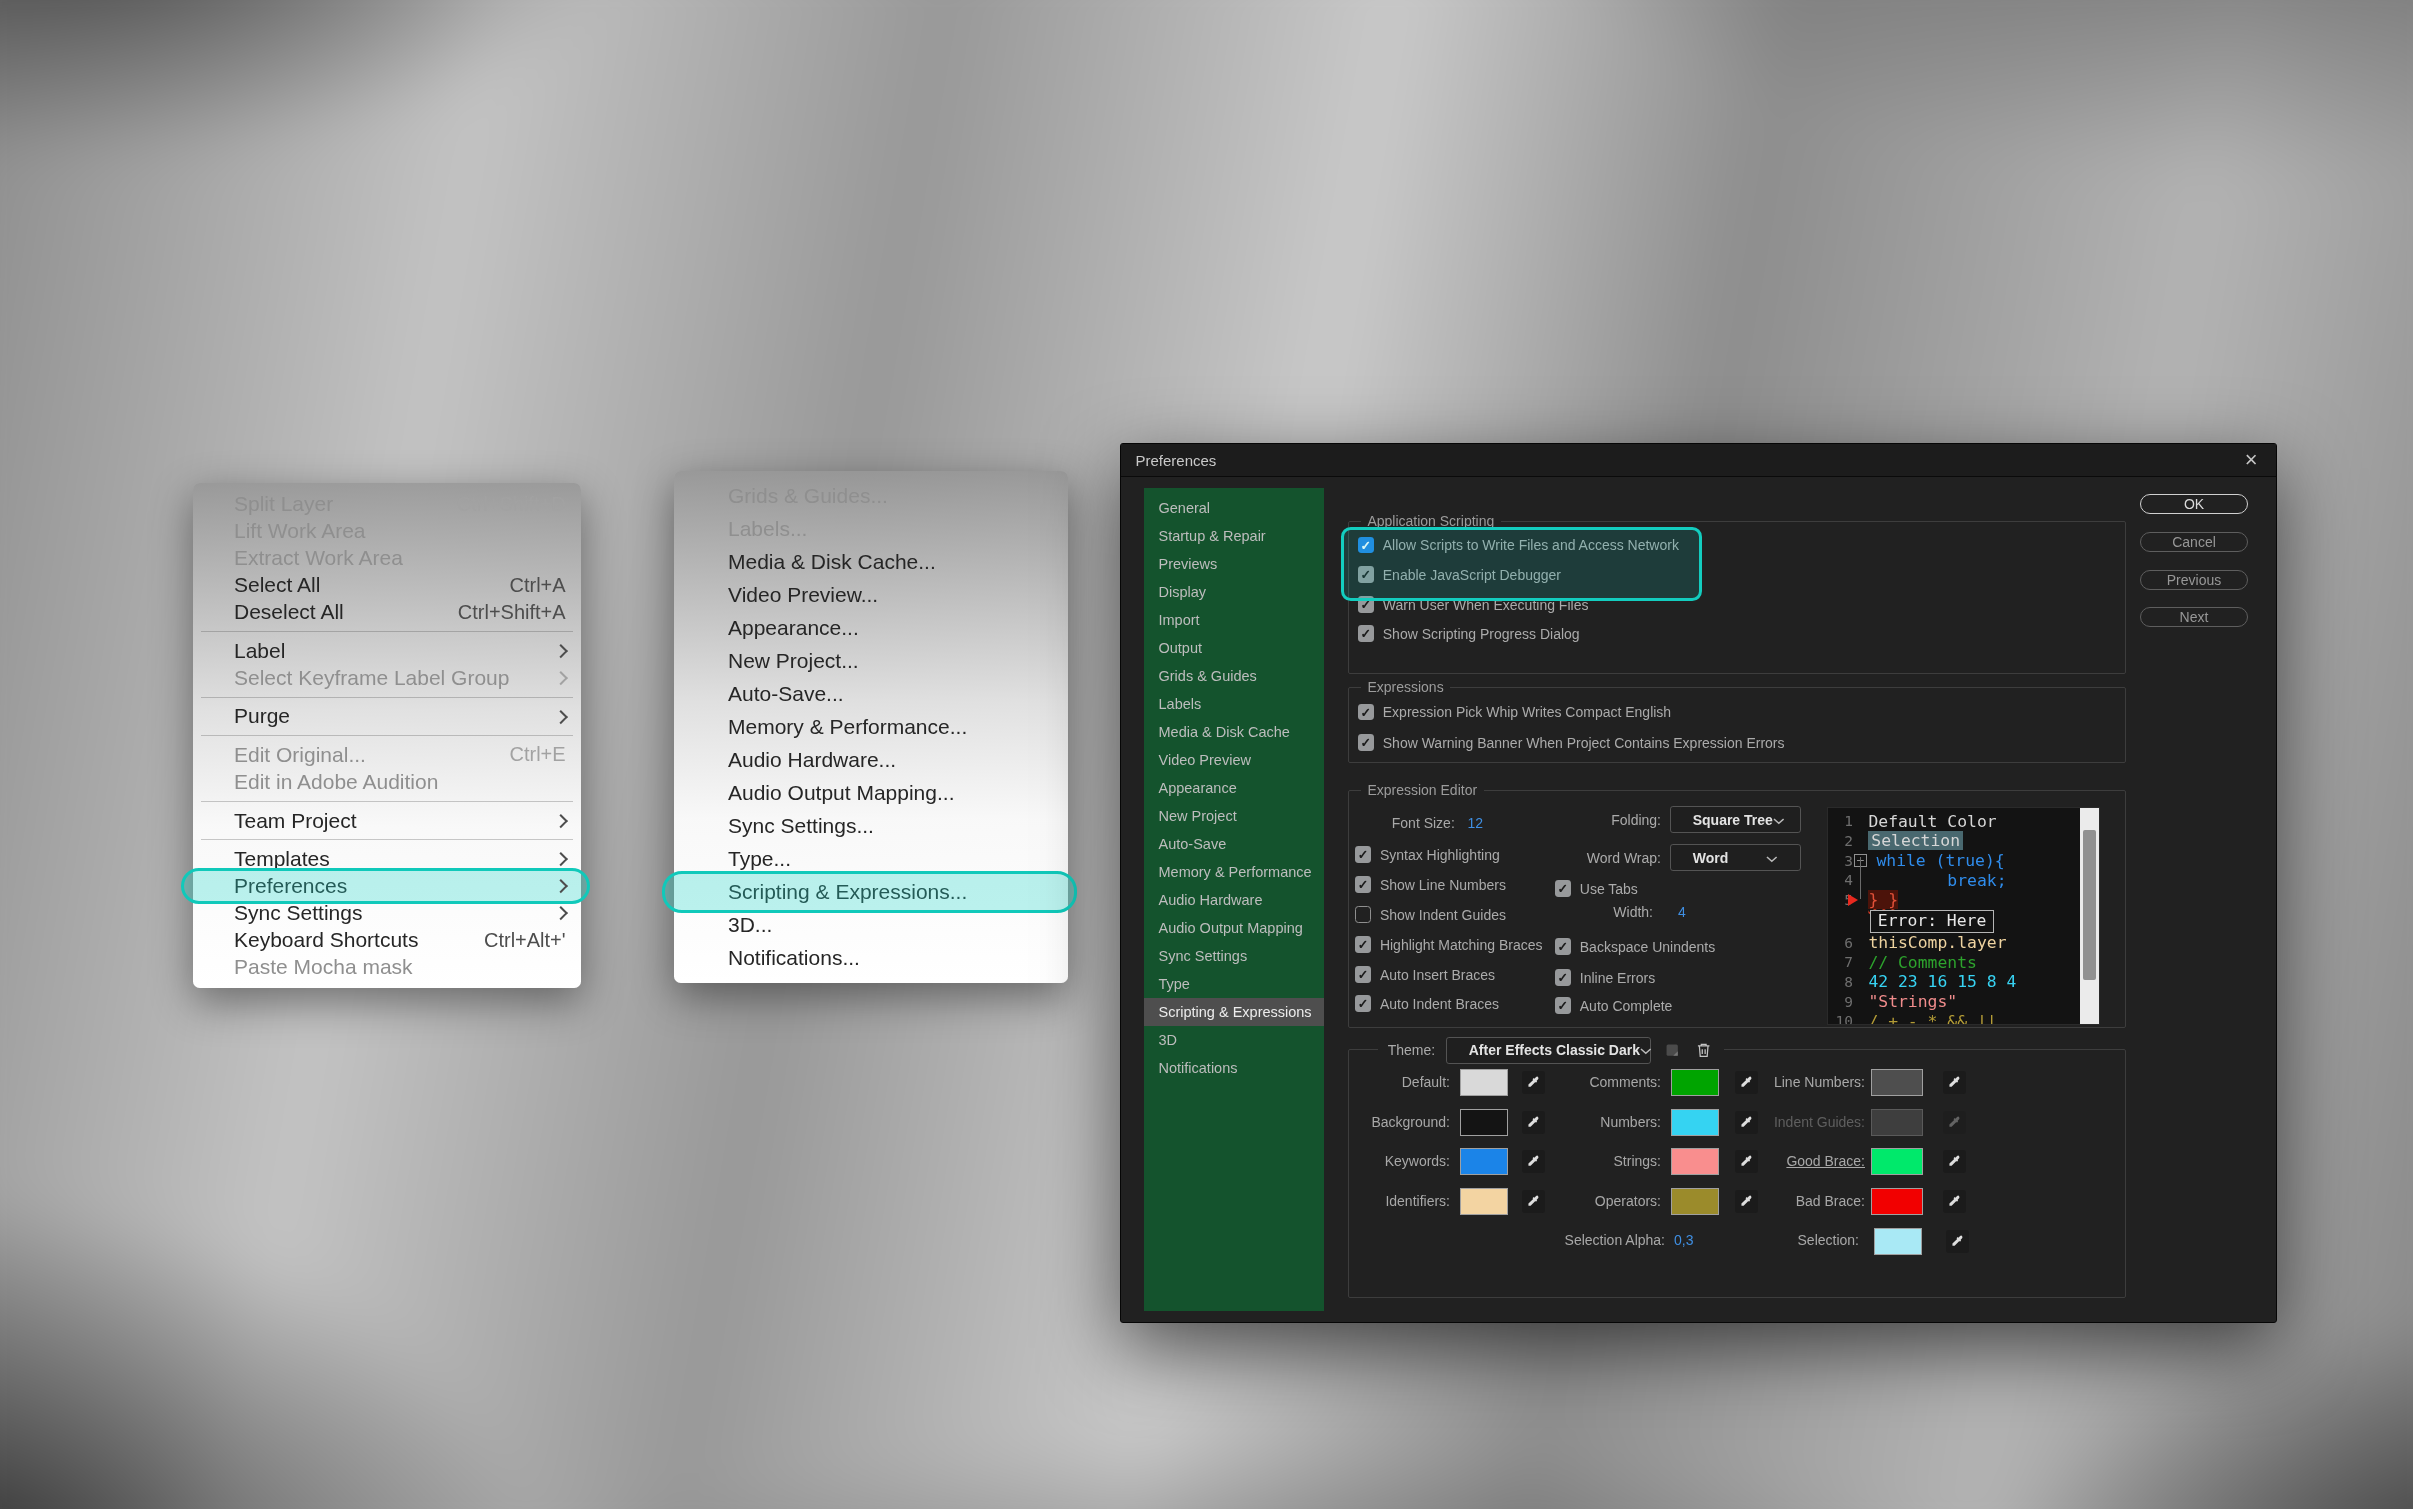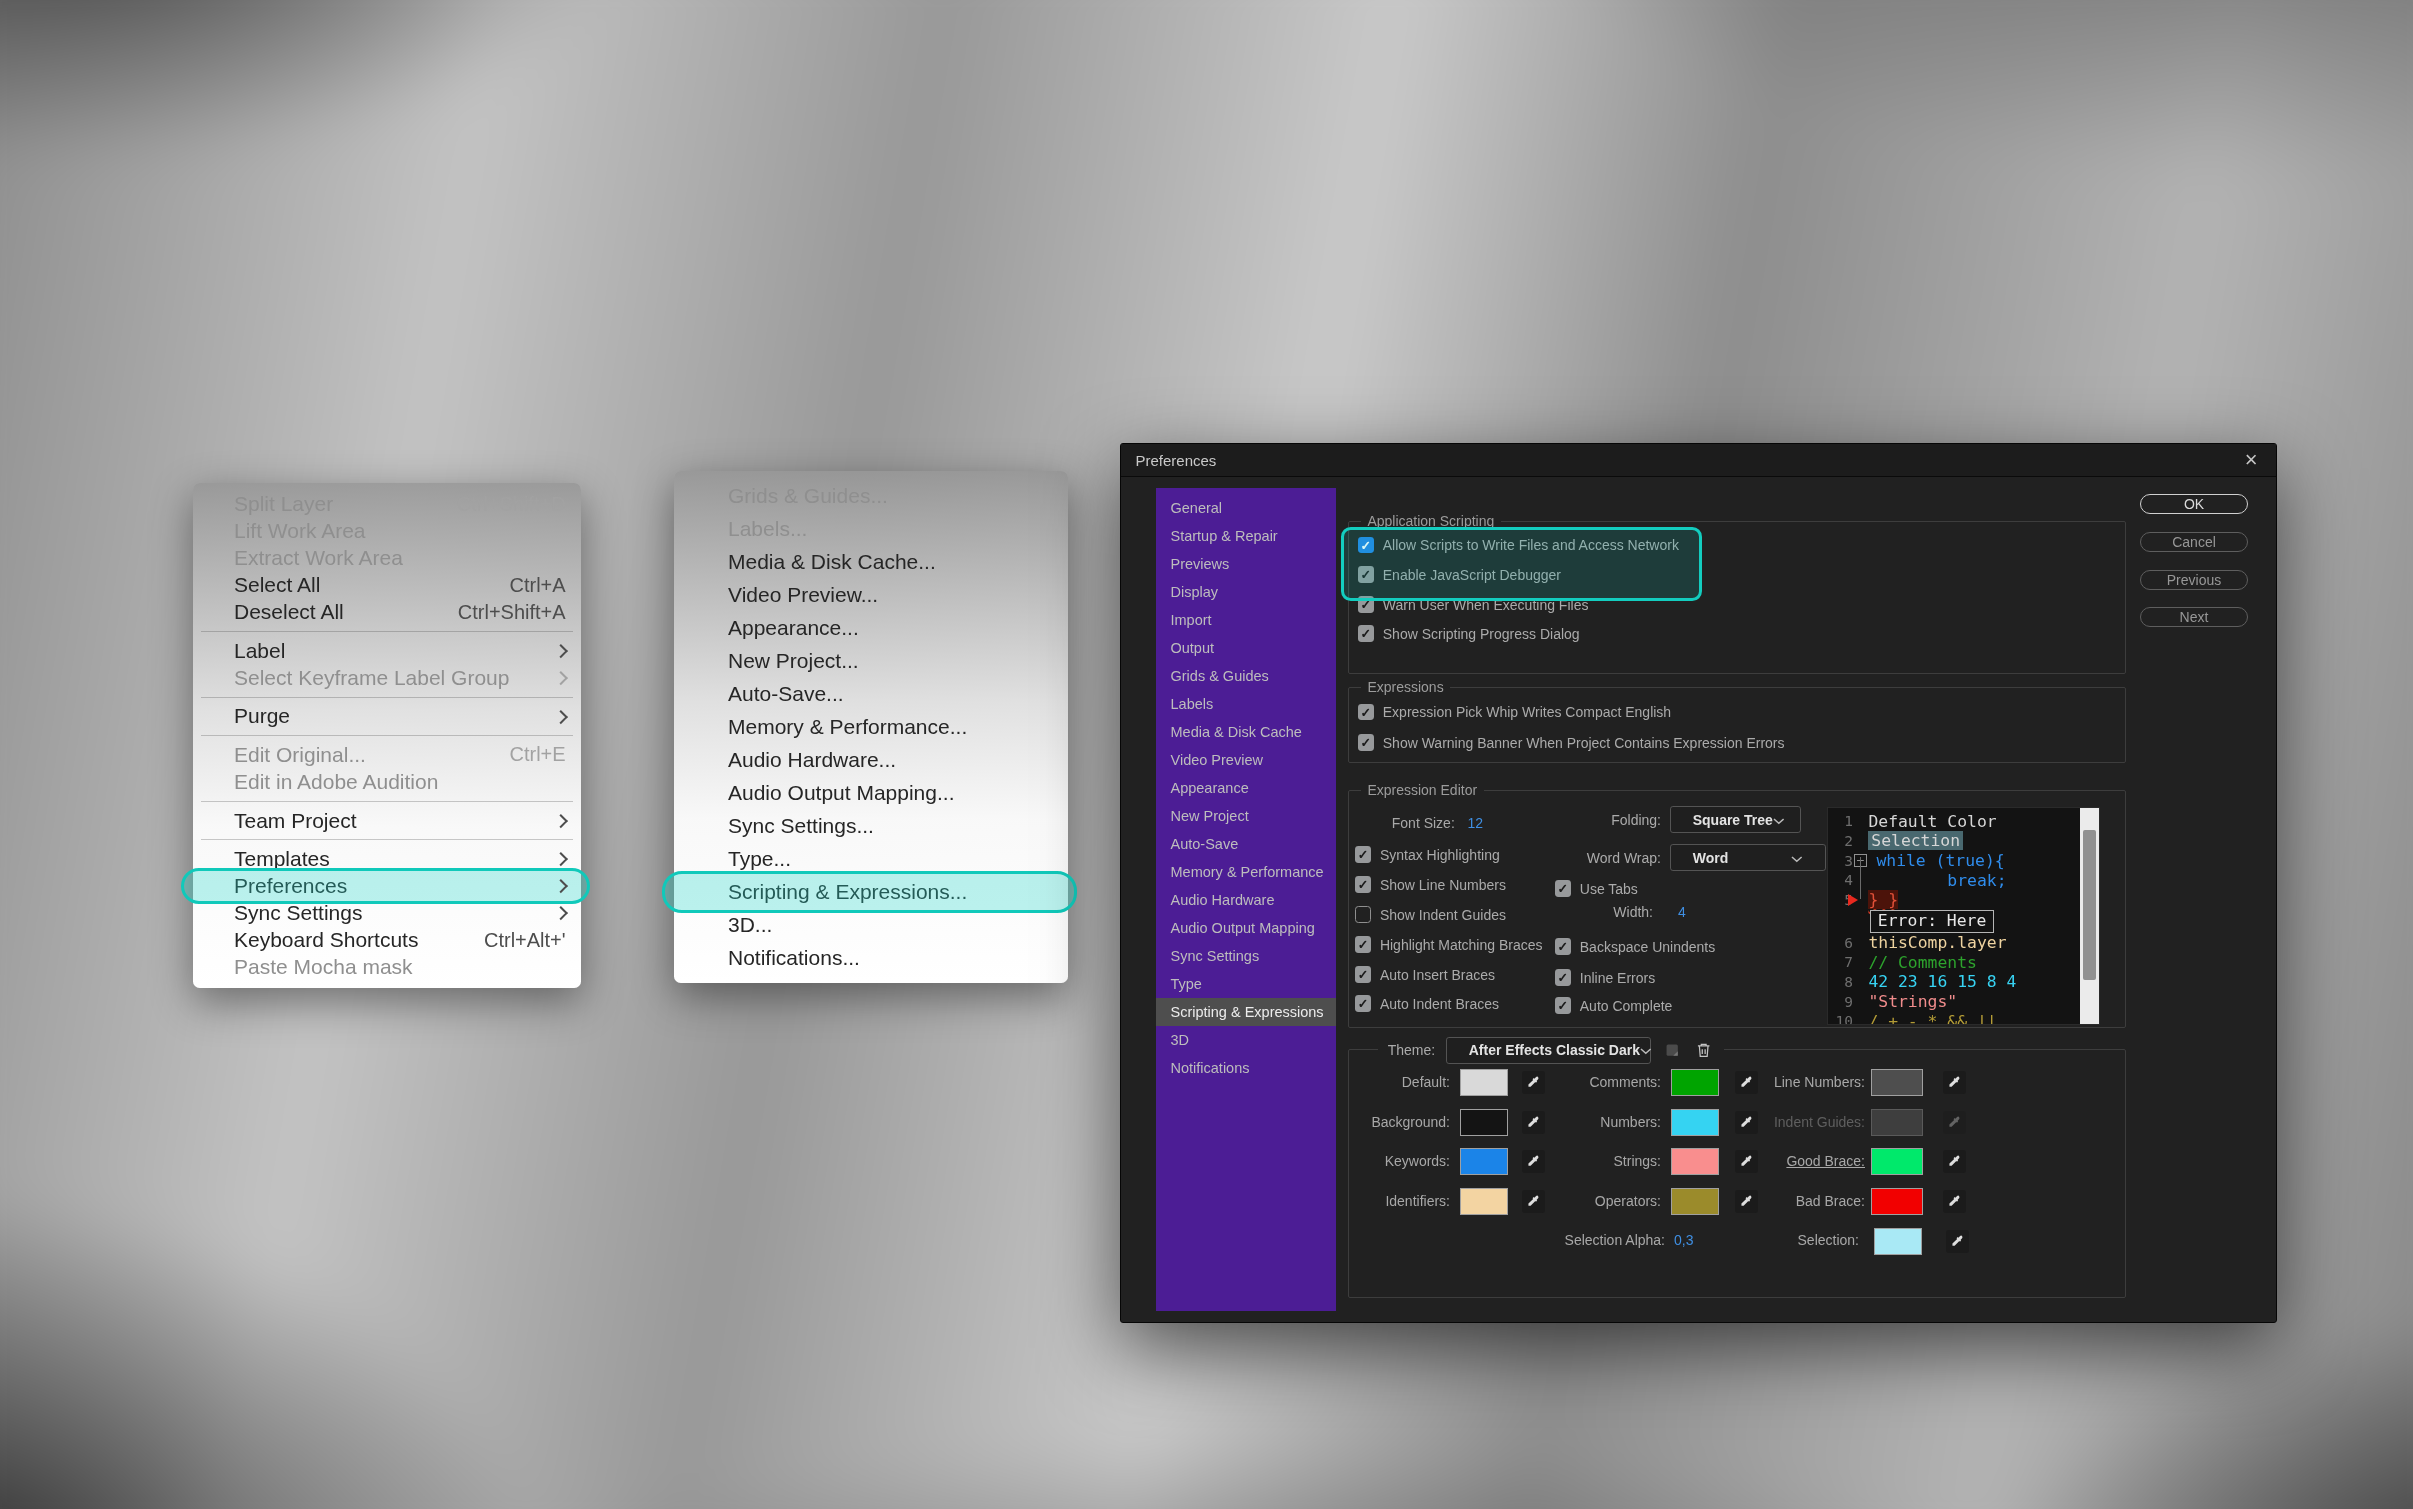--- a/index.html
+++ b/index.html
@@ -40,21 +40,21 @@
   .msep i{display:block;width:100%;height:1px;background:rgba(70,70,70,.28);}
   .mrow.hl::before{content:"";position:absolute;left:-11.6px;right:-8.7px;top:-4.8px;bottom:-4.8px;
     border:3.9px solid #10c9ba;border-radius:20px;background:rgba(34,216,201,.30);pointer-events:none;}
   
   #dialog{position:absolute;left:1120px;top:443px;width:1155px;height:878px;background:#212121;
     border:1px solid #060606;border-radius:2.9px;box-shadow:0 25px 77px rgba(0,0,0,.6);z-index:9;}
   #dlg-title{position:absolute;top:0;left:0;right:0;height:32px;background:#1c1c1c;
     border-bottom:1px solid #0a0a0a;display:flex;align-items:center;padding:0 14.5px;
     font-size:15px;color:#c9c9c9;}
   #dlg-close{margin-left:auto;font-size:22px;color:#c6c6c6;line-height:1;padding:0 3.9px;cursor:default;}
-  #sidebar{position:absolute;left:35px;top:44px;width:180px;height:823px;background:#4c1d95;
+  #sidebar{position:absolute;left:23px;top:44px;width:180px;height:823px;background:#14532d;
     padding-top:5.8px;box-sizing:border-box;}
   .side-item{height:28px;display:flex;align-items:center;padding-left:14.5px;font-size:14.5px;color:#bdbdbd;white-space:nowrap;}
   .side-item.sel{background:#4e4e4e;color:#ececec;}
   .abtn{position:absolute;left:1019px;width:108px;height:20px;border-radius:10.6px;display:flex;
     align-items:center;justify-content:center;font-size:14px;box-sizing:border-box;
     border:1.9px solid #5e5e5e;color:#979797;background:transparent;}
   .abtn.primary{border-color:#d0d0d0;color:#dadada;}
   
   .sec{position:absolute;left:227px;width:778px;border:1px solid #3d3d3d;border-radius:2px;box-sizing:border-box;}
   .sec .legend{position:absolute;top:-8.7px;left:11.6px;background:#212121;padding:0 6.8px;
@@ -350,21 +350,21 @@
             <span class="lbl" style="width: 114px; text-align: right; display: inline-block;">Folding:</span>
             <div class="dd" style="width: 131px;">
               <span>Square Tree</span>
               <span class="chev"><svg width="11.6" height="6.8" viewBox="0 0 12 7">
                   <path d="M1 1l5 4.5L11 1" fill="none" stroke="#b9b9b9" stroke-width="1.6"></path>
                 </svg></span>
             </div>
           </div>
           <div class="cb-row" style="top: 54px; left: 0px;">
             <span class="lbl" style="width: 114px; text-align: right; display: inline-block;">Word Wrap:</span>
-            <div class="dd" style="width: 156px;">
+            <div class="dd" style="width: 131px;">
               <span>Word</span>
               <span class="chev"><svg width="11.6" height="6.8" viewBox="0 0 12 7">
                   <path d="M1 1l5 4.5L11 1" fill="none" stroke="#b9b9b9" stroke-width="1.6"></path>
                 </svg></span>
             </div>
           </div>
           <div class="cb-row" style="top: 85px; left: 7.7px;">
             <span class="cb gray">✓</span>
             <span class="lbl">Use Tabs</span>
           </div>

